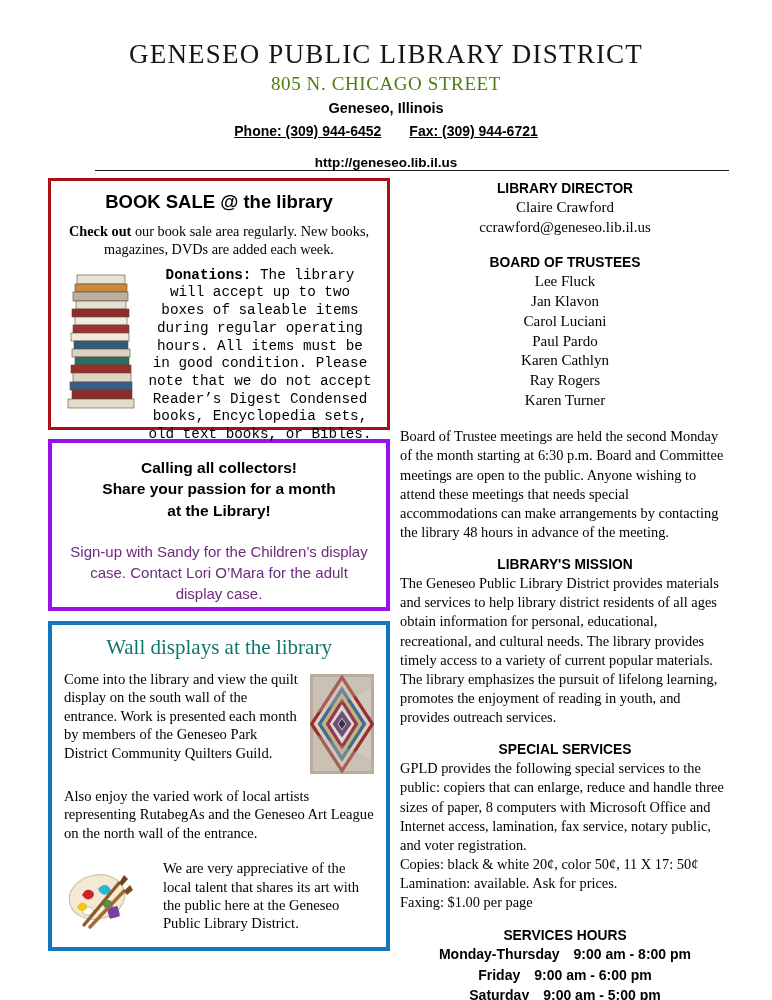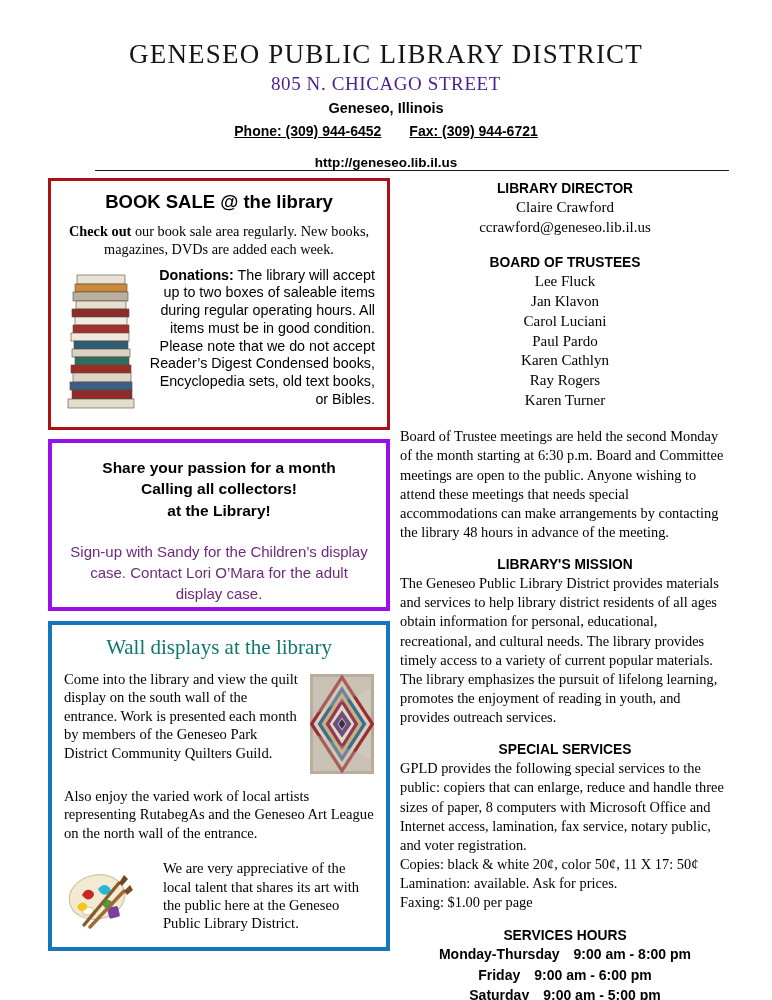--- a/index.html
+++ b/index.html
@@ -26,21 +26,21 @@
     font-size: 27px;
     letter-spacing: 1.2px;
     color: #151515;
     font-weight: 400;
     line-height: 1.1;
   }
   .org-street {
     font-family: "Liberation Serif", serif;
     font-size: 19px;
     letter-spacing: 0.6px;
-    color: #4c1d95;
+    color: #4d7c0f;
     margin-top: 4px;
     line-height: 1.1;
   }
   .org-city {
     font-family: "Liberation Sans", sans-serif;
     font-size: 14.5px;
     font-weight: bold;
     margin-top: 5px;
     line-height: 1.2;
   }
@@ -129,24 +129,24 @@
     align-items: flex-start;
   }
   .books-img {
     width: 78px;
     height: 140px;
     flex: 0 0 78px;
     margin-top: 2px;
   }
   .donations-text {
     flex: 1;
-    font-family: Liberation Sans, sans-serif;
+    font-family: Liberation Mono, monospace;
     font-size: 14.3px;
     line-height: 1.24;
-    text-align: right;
+    text-align: center;
     padding-left: 4px;
   }
   .donations-text b { font-weight: bold; }
 
   
   .collectors-head {
     font-family: "Liberation Sans", sans-serif;
     font-weight: bold;
     font-size: 15.5px;
     text-align: center;
@@ -285,22 +285,22 @@
           <rect x="9" y="121" width="60" height="9" fill="#8e2b2b"></rect>
           <rect x="5" y="130" width="66" height="9" fill="#e3dccb"></rect>
         </g>
       </svg>
       <div class="donations-text"><b>Donations:</b><span> The library will accept up to two boxes of saleable items during regular operating hours. All items must be in good condition. Please note that we do not accept Reader’s Digest Condensed books, Encyclopedia sets, old text books, or Bibles.</span></div>
     </div>
   </div>
 
   <div class="box box-purple">
     <div class="collectors-head">
+      <div>Calling all collectors!</div>
       <div>Share your passion for a month</div>
-      <div>Calling all collectors!</div>
       <div>at the Library!</div>
     </div>
     <div class="collectors-body">Sign-up with Sandy for the Children’s display case.  Contact Lori O’Mara for the adult display case.</div>
   </div>
 
   <div class="box box-blue">
     <div class="wall-title">Wall displays at the library</div>
     <div class="wall-row">
       <div class="wall-text">Come into the library and view the quilt display on the south wall of the entrance. Work is presented each month by members of the Geneseo Park District Community Quilters Guild.</div>
       <svg class="quilt-img" viewBox="0 0 64 100">

